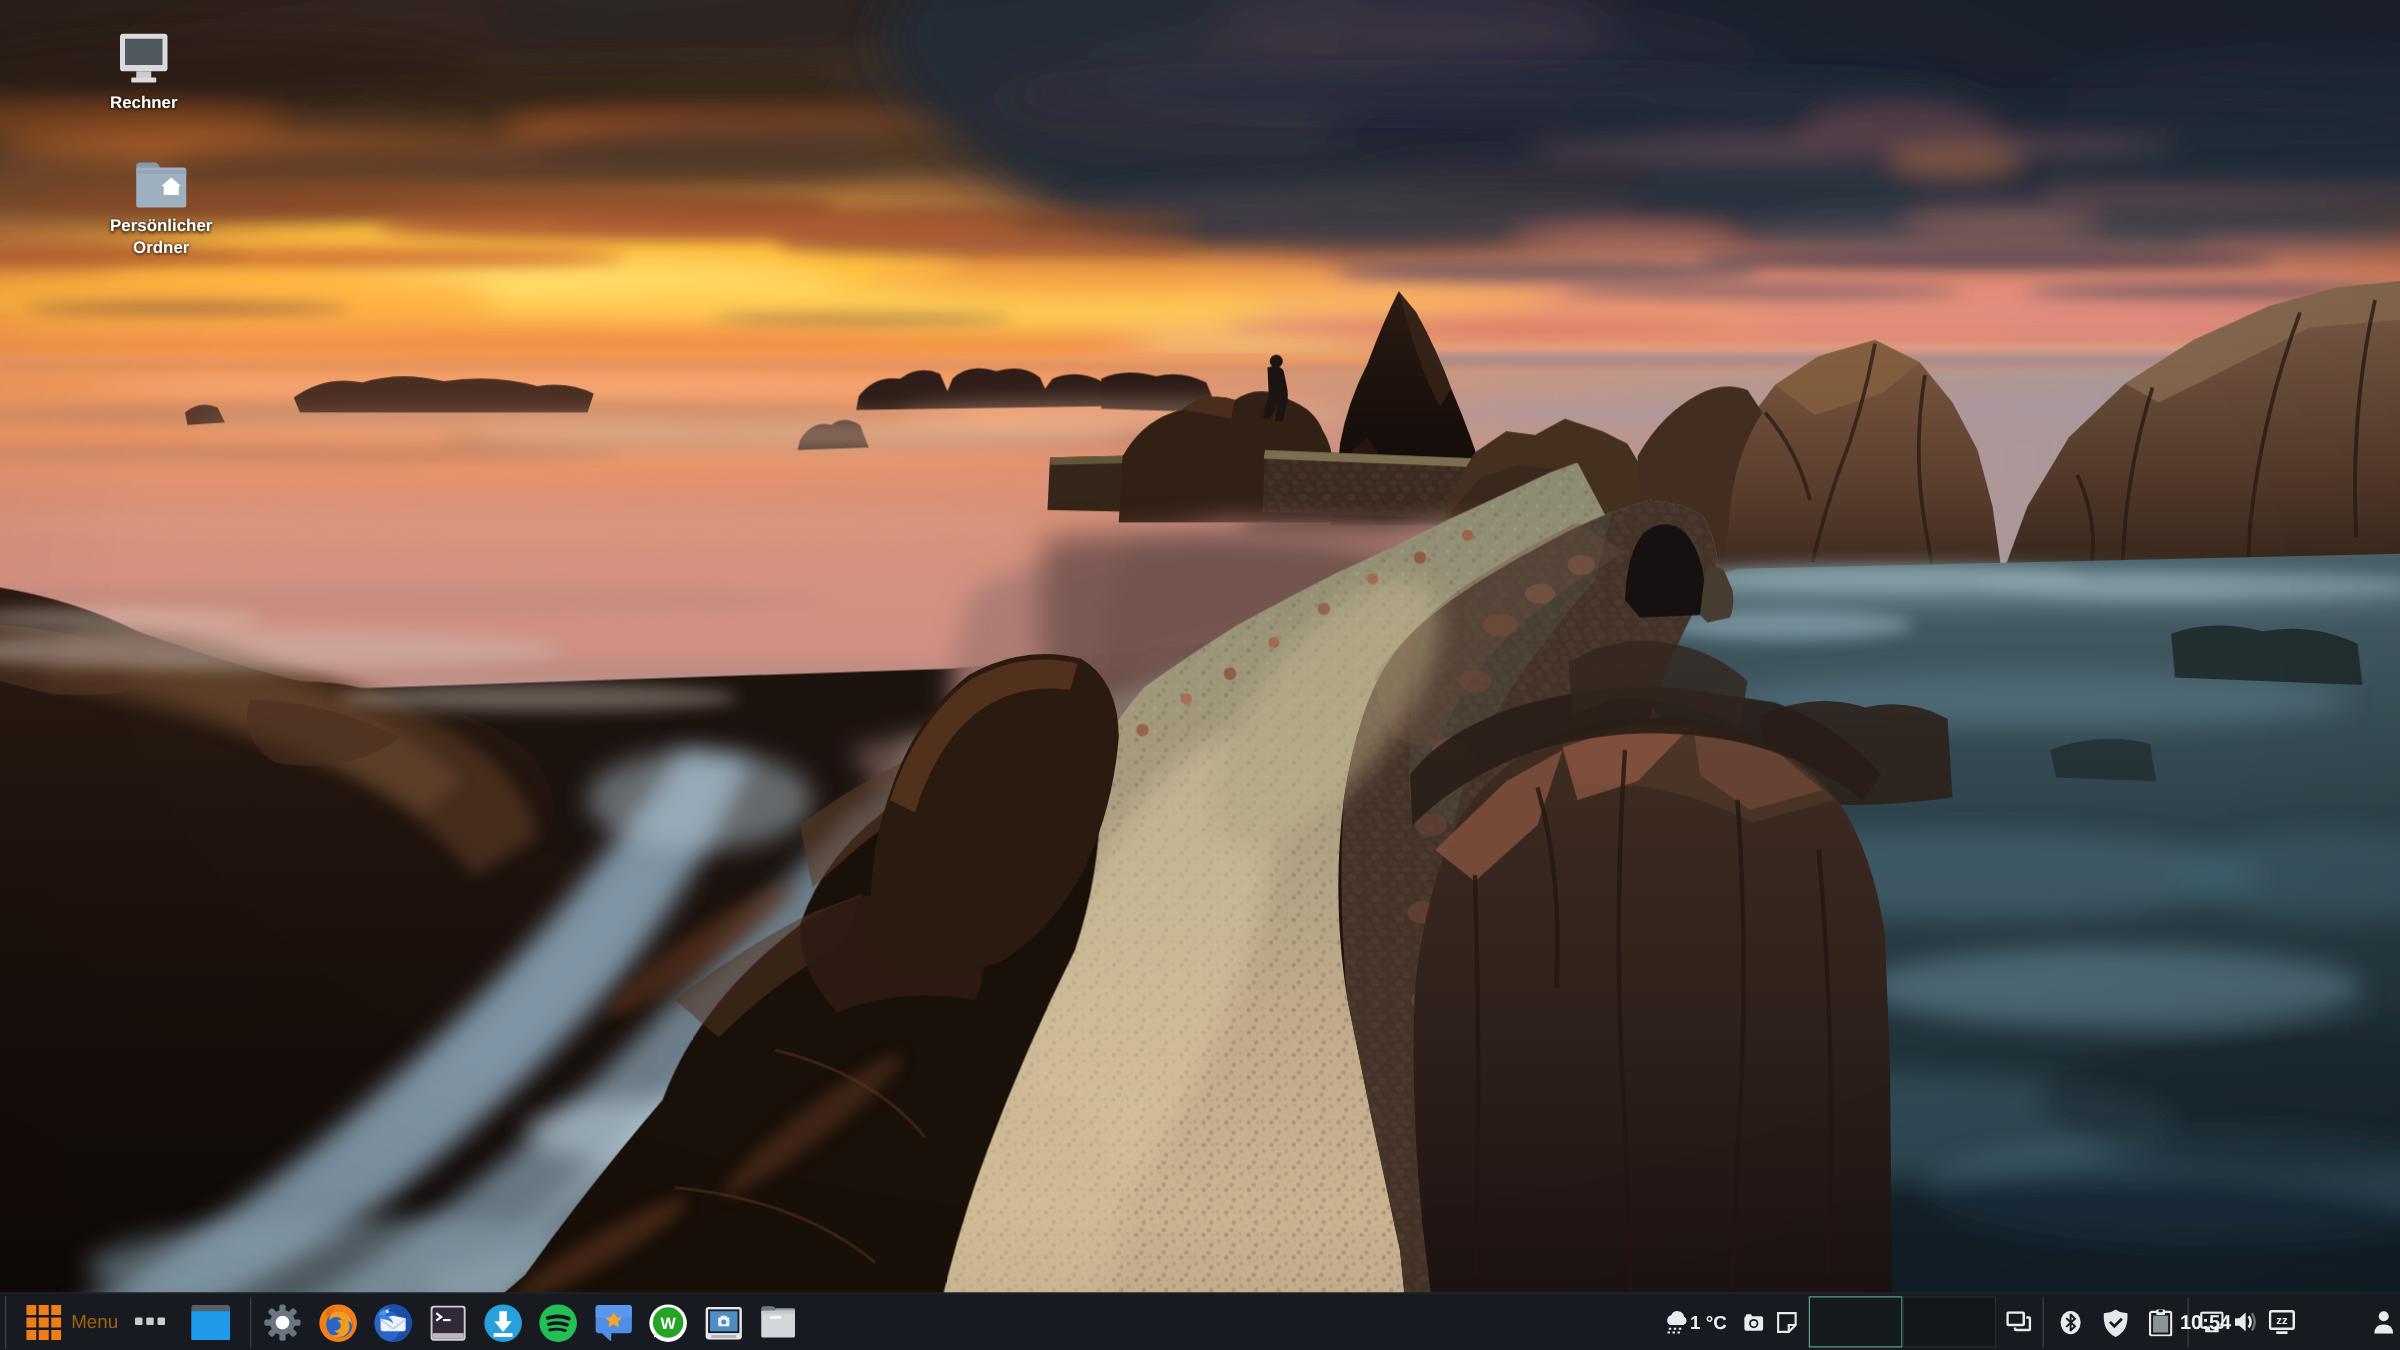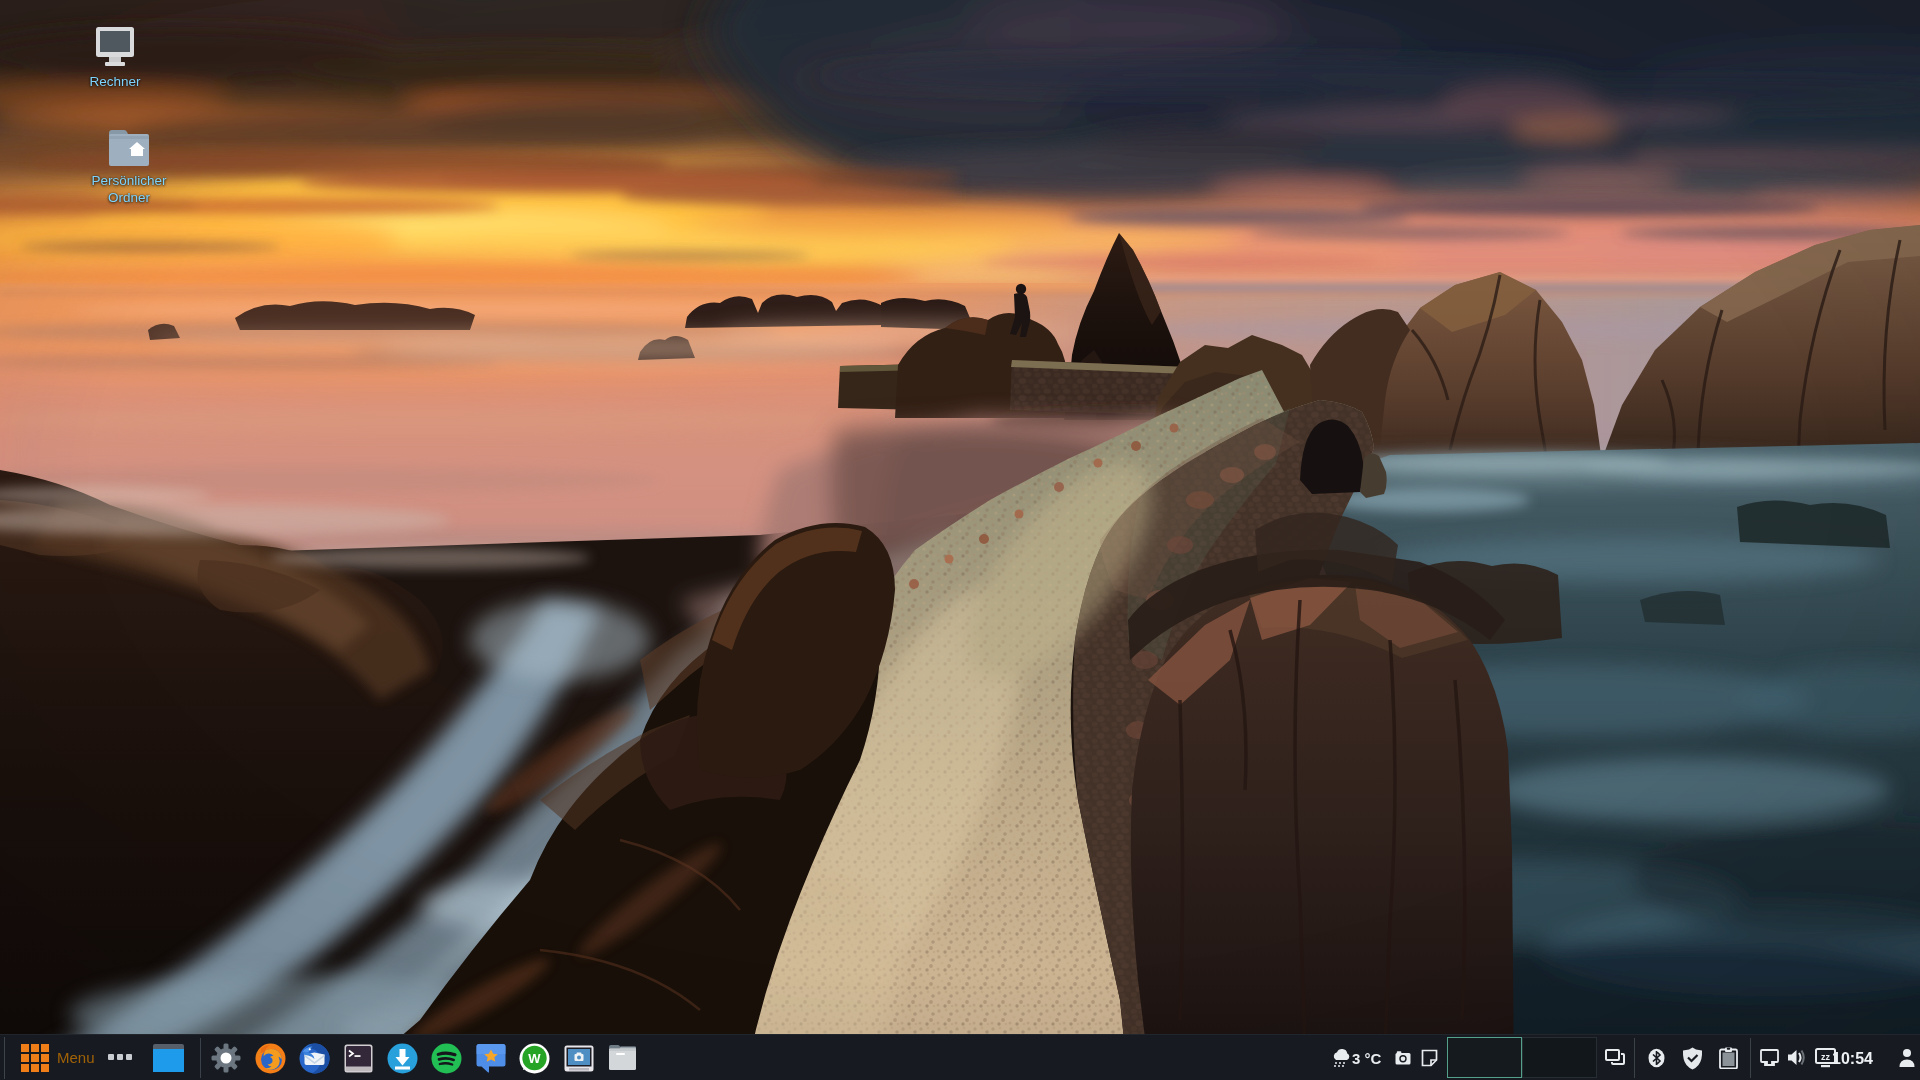--- a/index.html
+++ b/index.html
@@ -1,17 +1,17 @@
 <!DOCTYPE html>
 <html><head>
 <meta charset="utf-8">
 <style>
 html,body{margin:0;padding:0;width:1920px;height:1080px;overflow:hidden;background:#000;font-family:"Liberation Sans",sans-serif;}
 #wall{position:absolute;left:0;top:0;}
-.dicon{position:absolute;text-align:center;color:#7dd3fc;font-size:13.5px;line-height:1.25;text-shadow:0 1px 3px rgba(0,0,0,.85),0 0 2px rgba(0,0,0,.6);}
+.dicon{position:absolute;text-align:center;color:#ffffff;font-size:13.5px;line-height:1.25;text-shadow:0 1px 3px rgba(0,0,0,.85),0 0 2px rgba(0,0,0,.6);font-weight:bold;}
 #panel{position:absolute;left:0;top:1034px;width:1920px;height:46px;background:#171b21;border-top:1px solid #20262c;box-sizing:border-box;}
 #panel .abs{position:absolute;}
 .sep{position:absolute;top:3px;height:40px;width:1px;background:#3a4149;}
 </style>
 </head>
 <body>
 <svg id="wall" width="1920" height="1080" viewBox="0 0 1920 1080">
 <defs>
 <filter id="b3" x="-50%" y="-50%" width="200%" height="200%">
         <feGaussianBlur stdDeviation="3"></feGaussianBlur>
@@ -549,21 +549,21 @@
 <path d="M6,13 A4.2,4.2 0 0 1 7,5.2 A5.4,5.4 0 0 1 17.3,6.4 A3.6,3.6 0 0 1 17,13 Z" fill="#e8ecef"></path>
 <g stroke="#e8ecef" stroke-width="1.6">
         <line x1="5" y1="16" x2="7" y2="16"></line>
         <line x1="9" y1="16" x2="11" y2="16"></line>
         <line x1="13" y1="16" x2="15" y2="16"></line>
 <line x1="4" y1="19" x2="6" y2="19"></line>
         <line x1="8" y1="19" x2="10" y2="19"></line>
         <line x1="12" y1="19" x2="14" y2="19"></line>
       </g>
 </svg>
-<div class="abs" style="left:1352px;top:0;height:46px;line-height:47px;color:#e9edf0;font-size:15px;font-weight:bold;">3 °C</div>
+<div class="abs" style="left:1352px;top:0;height:46px;line-height:47px;color:#e9edf0;font-size:15px;font-weight:bold;">1 °C</div>
 
 <svg class="abs" style="left:1395px;top:16px;" width="16" height="14" viewBox="0 0 16 14">
 <rect x="0.5" y="2" width="15" height="11.5" rx="1.5" fill="#e8ecef"></rect>
 <rect x="1.8" y="0.3" width="4.5" height="2.6" rx="0.8" fill="#e8ecef"></rect>
 <circle cx="8" cy="7.8" r="3.7" fill="#171b21"></circle>
       <circle cx="8" cy="7.8" r="2.3" fill="#e8ecef"></circle>
 </svg>
 
 <svg class="abs" style="left:1421px;top:14px;" width="17" height="18" viewBox="0 0 17 18">
 <path d="M1.5,1.5 L15.5,1.5 L15.5,11 L10,16.5 L1.5,16.5 Z" fill="none" stroke="#e8ecef" stroke-width="1.7"></path>
@@ -607,19 +607,19 @@
 <path d="M1,6.5 L4.5,6.5 L9.5,2 L9.5,17 L4.5,12.5 L1,12.5 Z" fill="#e8ecef"></path>
 <path d="M12,5 Q15,9.5 12,14" stroke="#e8ecef" stroke-width="2" fill="none"></path>
 <path d="M14.5,2.5 Q19,9.5 14.5,16.5" stroke="#6b7177" stroke-width="2" fill="none"></path>
 </svg>
 
 <svg class="abs" style="left:1815px;top:13px;" width="21" height="20" viewBox="0 0 21 20">
 <rect x="1" y="1" width="19" height="14" rx="1.5" fill="none" stroke="#e8ecef" stroke-width="2"></rect>
 <rect x="6" y="17" width="9" height="2.2" fill="#e8ecef"></rect>
 <text x="10.5" y="11.5" font-family="Liberation Sans,sans-serif" font-size="9" font-weight="bold" fill="#e8ecef" text-anchor="middle">zz</text>
 </svg>
-<div class="abs" style="left:1832px;top:0;height:46px;line-height:47px;color:#eef1f4;font-size:16px;font-weight:bold;">10:54</div>
+<div class="abs" style="left:1744px;top:0;height:46px;line-height:47px;color:#eef1f4;font-size:16px;font-weight:bold;">10:54</div>
 
 <svg class="abs" style="left:1898px;top:13px;" width="18" height="19" viewBox="0 0 18 19">
 <circle cx="9" cy="5" r="4" fill="#e8ecef"></circle>
 <path d="M1.5,19 Q1.5,11.5 9,11.5 Q16.5,11.5 16.5,19 Z" fill="#e8ecef"></path>
 </svg>
 </div>
 
 </body></html>

